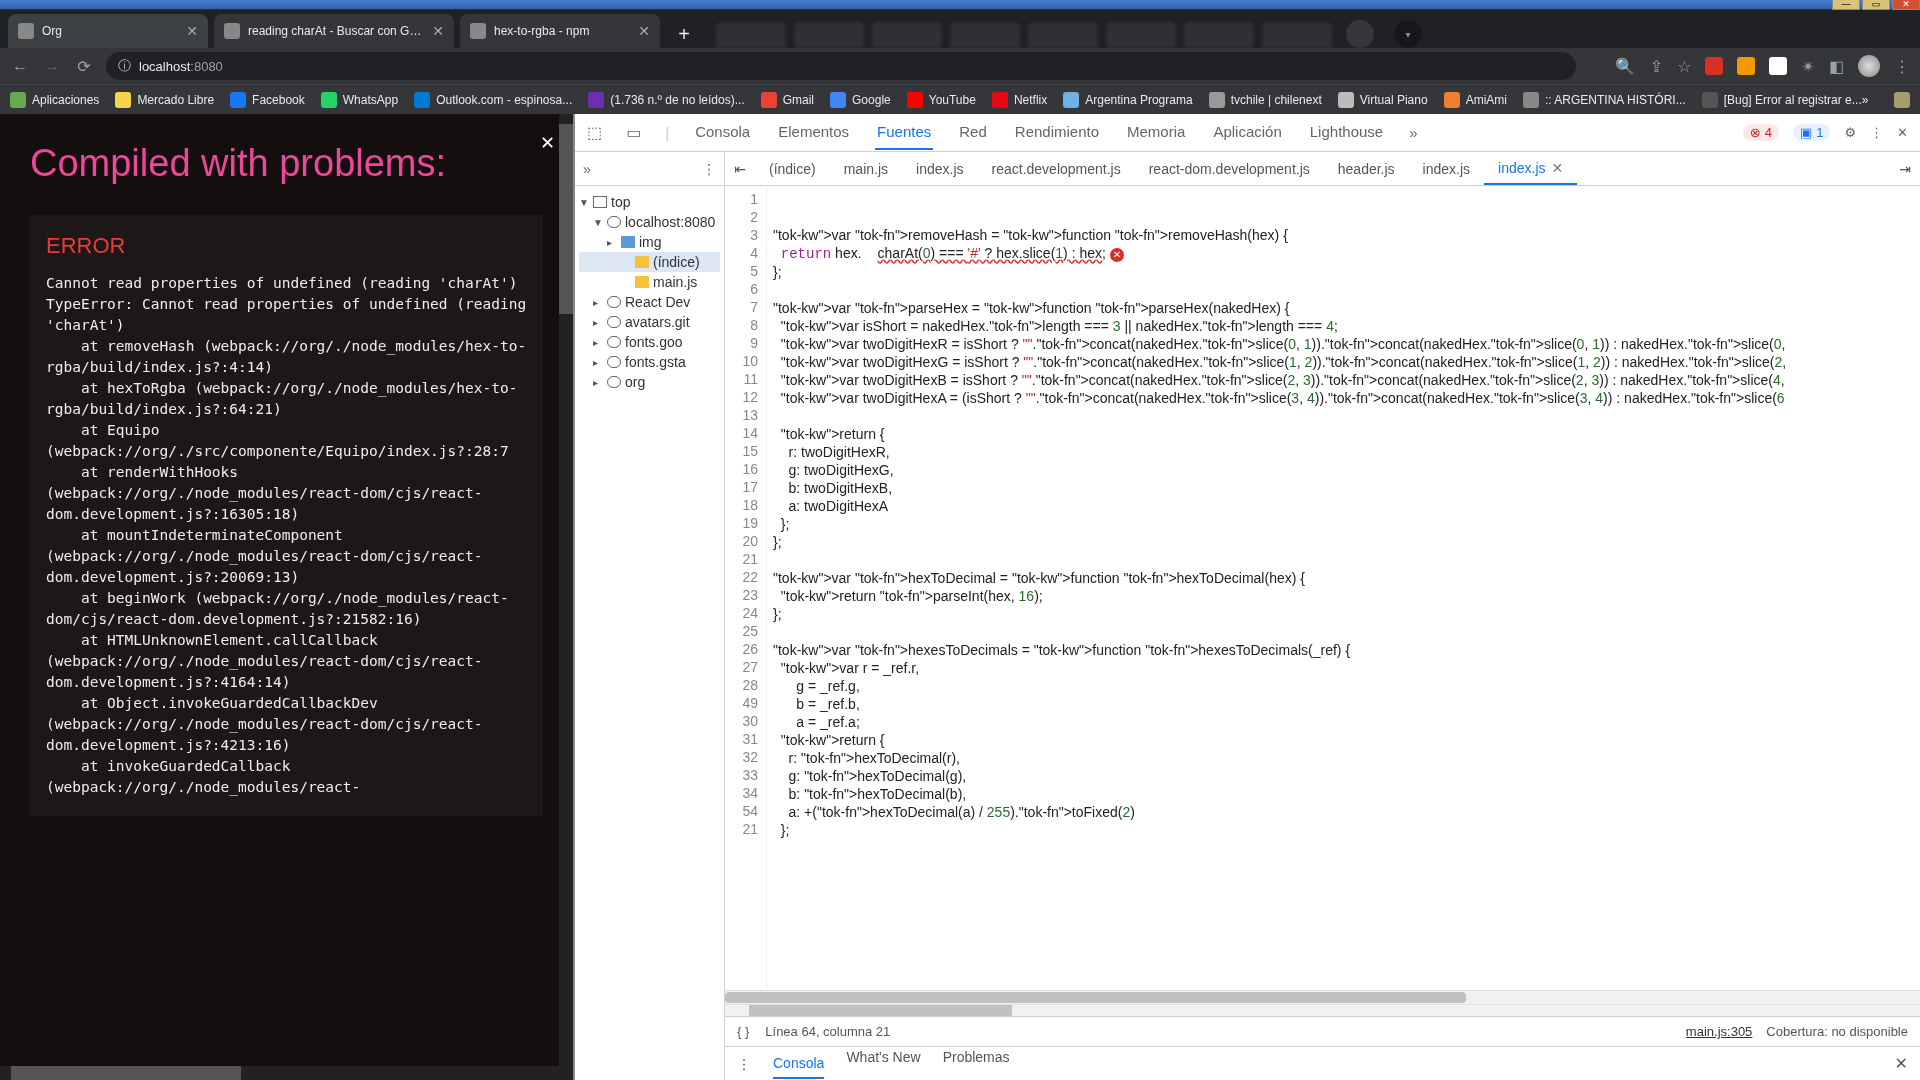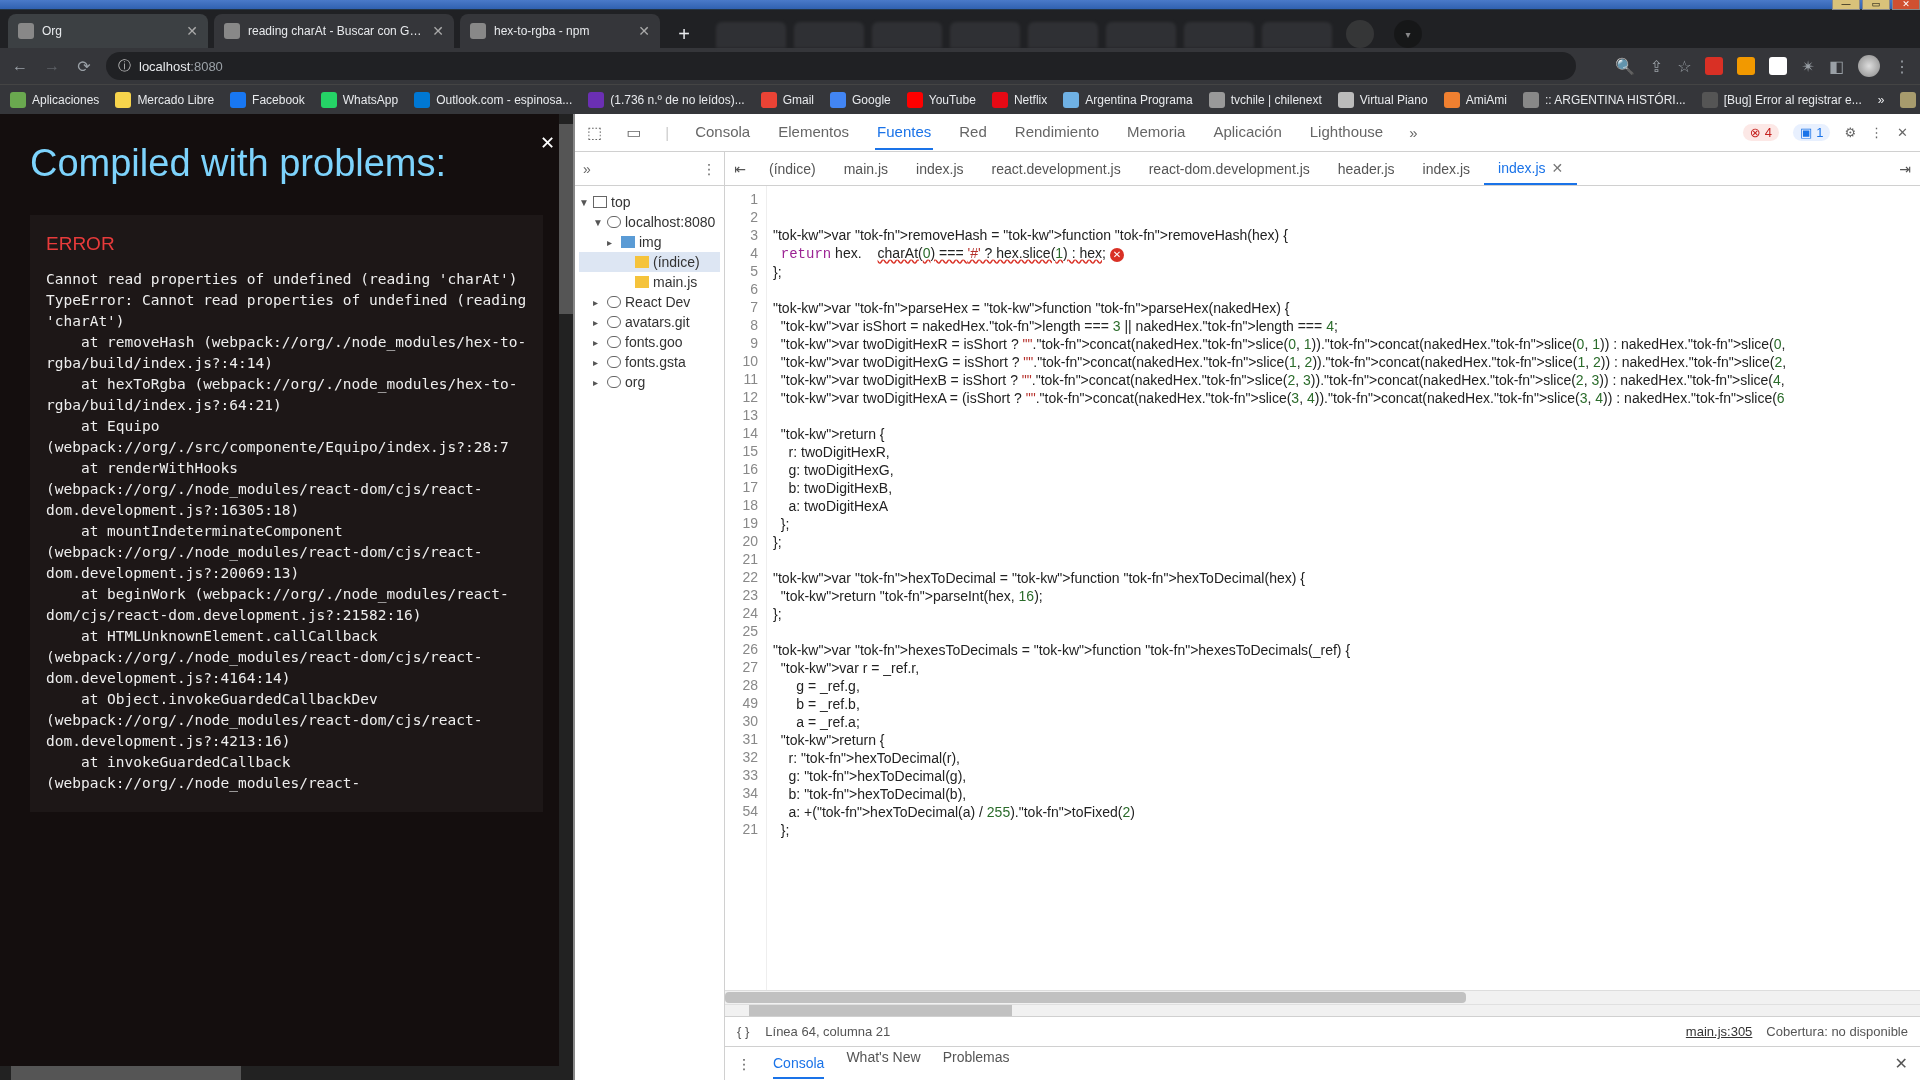--- a/index.html
+++ b/index.html
@@ -26,34 +26,34 @@
 .omnibox { flex:0 0 1470px; height:28px; background:#202124; border-radius:14px; display:flex; align-items:center; padding:0 12px; color:#bbb; font-size:13px; gap:8px; }
 .omnibox .url-host { color:#e8eaed; }
 .omnibox .url-path { color:#9aa0a6; }
 .addr-right { margin-left:auto; display:flex; align-items:center; gap:14px; color:#9aa0a6; font-size:16px; }
 .ext-ico { width:18px; height:18px; background:#9aa0a6; border-radius:3px; display:inline-block; }
 .ext-ico.red { background:#d93025; }
 .ext-ico.orange { background:#f29900; }
 .avatar { width:22px; height:22px; border-radius:50%; background:radial-gradient(circle,#ddd,#888); }
 
 
-.bm-bar { height:30px; background:#35363a; border-top:1px solid #444; display:flex; align-items:center; padding:0 10px; gap:16px; font-size:12px; color:#e8eaed; overflow:hidden; }
+.bm-bar { height:30px; background:#35363a; border-top:1px solid #444; display:flex; align-items:center; padding:0 10px; gap:0; font-size:12px; color:#e8eaed; overflow:hidden; }
 .bm { display:flex; align-items:center; gap:6px; white-space:nowrap; cursor:pointer; }
 .bm .ico { width:16px; height:16px; border-radius:3px; display:inline-block; }
 .bm-right { margin-left:auto; }
 
 
 .page { display:flex; height:calc(1080px - 10px - 38px - 36px - 30px); }
 
 
 .err-panel { width:573px; background:#140e0e; color:#fff; position:relative; overflow:hidden; }
 .err-close { position:absolute; right:18px; top:18px; color:#fff; font-size:18px; cursor:pointer; }
-.err-title { color:#7dd3fc; font-size:38px; font-weight:400; padding:28px 30px 20px; font-family:Arial; }
+.err-title { color:#ec4899; font-size:38px; font-weight:400; padding:28px 30px 20px; font-family:Arial; }
 .err-box { margin:10px 30px; background:rgba(255,255,255,.04); padding:18px 16px; }
-.err-hdr { color:#e83b3b; font-size:19px; margin-bottom:14px; }
+.err-hdr { color:#e83b3b; font-size:22px; margin-bottom:14px; }
 .err-body { font-family:Menlo,Consolas,monospace; font-size:14.5px; line-height:1.45; color:#eee; white-space:pre-wrap; }
 .err-scroll-x { position:absolute; bottom:0; left:0; right:0; height:14px; background:#222; }
 .err-scroll-x .thumb { background:#555; height:100%; width:40%; margin-left:2%; }
 .err-scroll-y { position:absolute; right:0; top:0; bottom:14px; width:14px; background:#222; }
 .err-scroll-y .thumb { background:#555; width:100%; height:20%; margin-top:10px; }
 
 
 .devtools { flex:1; background:#fff; display:flex; flex-direction:column; border-left:2px solid #888; }
 .dt-top { height:38px; border-bottom:1px solid #d0d0d0; display:flex; align-items:center; padding:0 12px; gap:24px; font-size:15px; color:#666; }
 .dt-top .ico { font-size:16px; color:#666; cursor:pointer; }

